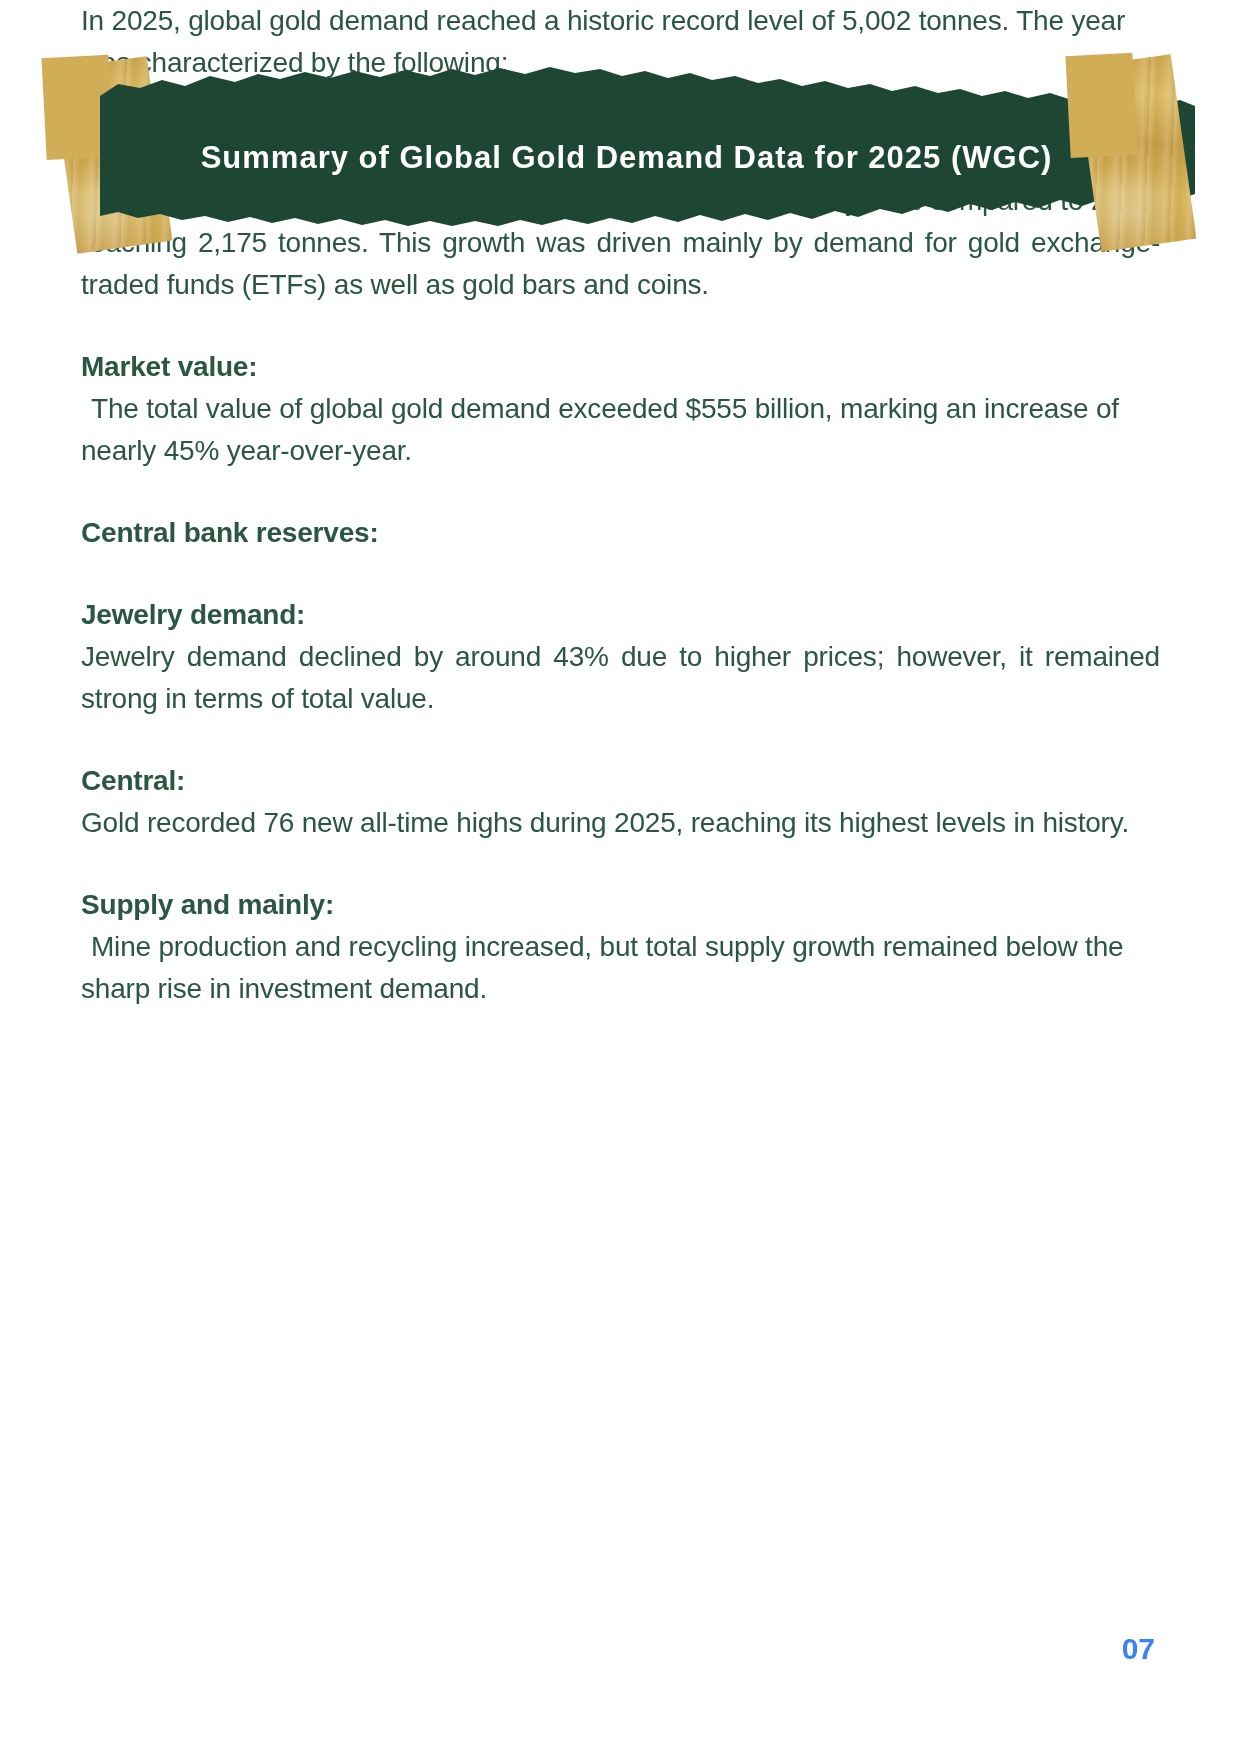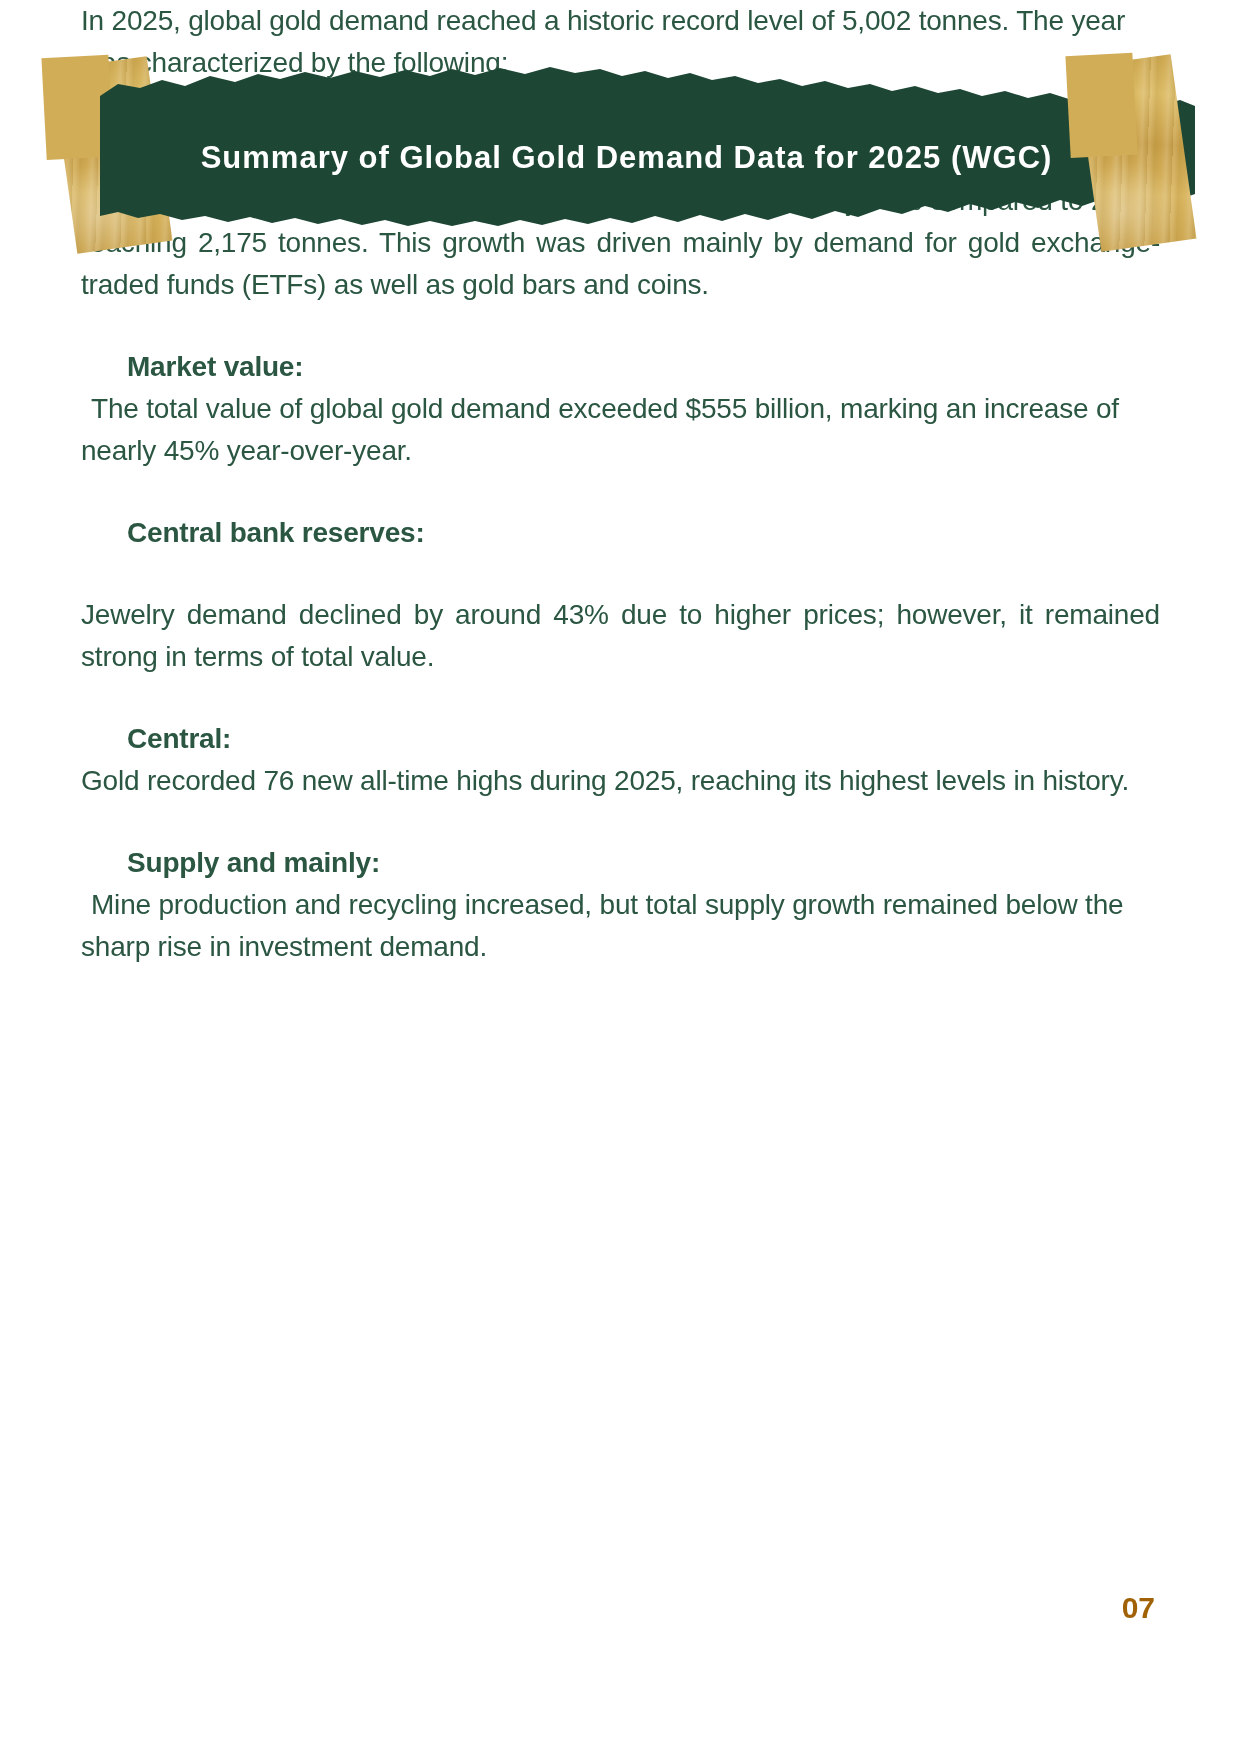--- a/index.html
+++ b/index.html
@@ -59,32 +59,32 @@
     position:absolute;left:81px;top:0;
     width:1079px;
   }
   .content p,.content h2{
     margin:0;
     font-size:28px;line-height:42px;
     letter-spacing:-0.2px;
     color:#2a5642;
     font-weight:normal;
   }
-  .content h2{font-weight:700;margin-left:46px;}
+  .content h2{font-weight:700;}
   .intro{margin-top:300px;}
   .sec{margin-top:40px;}
   .sec-first{margin-top:54px;}
   .just{text-align:justify;}
   .sp{text-indent:10px;}
 
   
   .page-number{
-    position:absolute;right:85px;top:1591px;
+    position:absolute;right:85px;top:1632px;
     font-size:30px;font-weight:700;
-    color:#a16207;
+    color:#3b82f6;
   }
 </style>
 </head>
 <body>
 
 <div class="page">
 
   <div class="tape tape-left"></div>
 
   <svg class="banner-svg" viewBox="0 0 1095 168" preserveAspectRatio="none">
@@ -123,20 +123,21 @@
     <section class="sec">
       <h2>Market value:</h2>
       <p class="sp">The total value of global gold demand exceeded $555 billion, marking an increase of nearly 45% year-over-year.</p>
     </section>
 
     <section class="sec">
       <h2>Central bank reserves:</h2>
     </section>
 
     <section class="sec">
+      <h2>Jewelry demand:</h2>
       <p class="just">Jewelry demand declined by around 43% due to higher prices; however, it remained strong in terms of total value.</p>
     </section>
 
     <section class="sec">
       <h2>Central:</h2>
       <p class="just">Gold recorded 76 new all-time highs during 2025, reaching its highest levels in history.</p>
     </section>
 
     <section class="sec">
       <h2>Supply and mainly:</h2>

